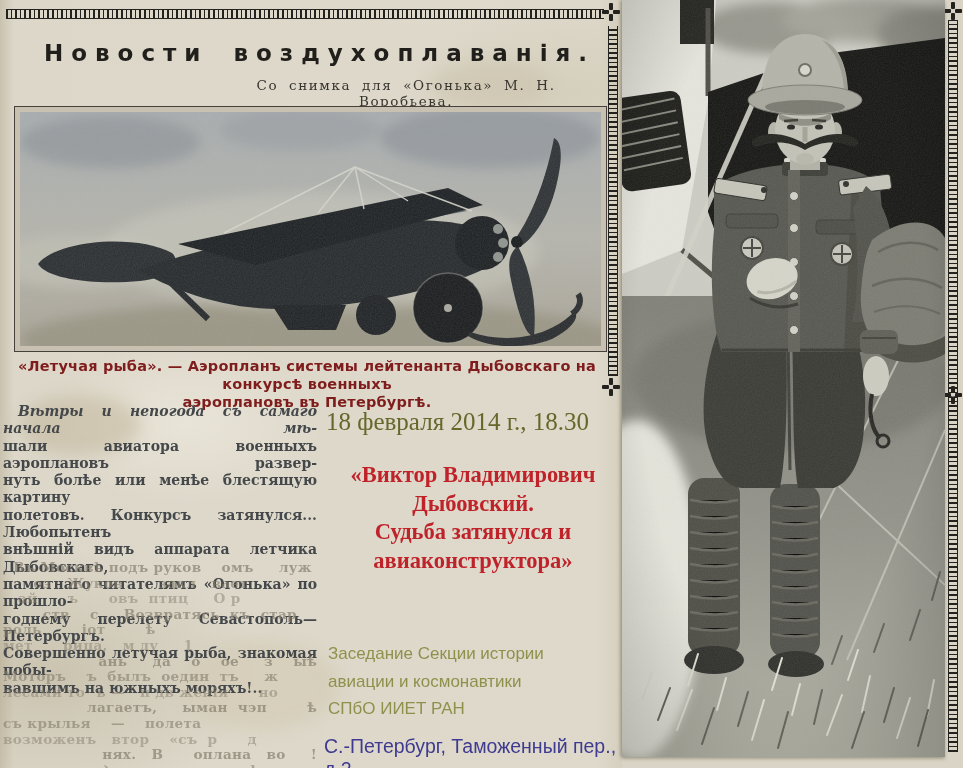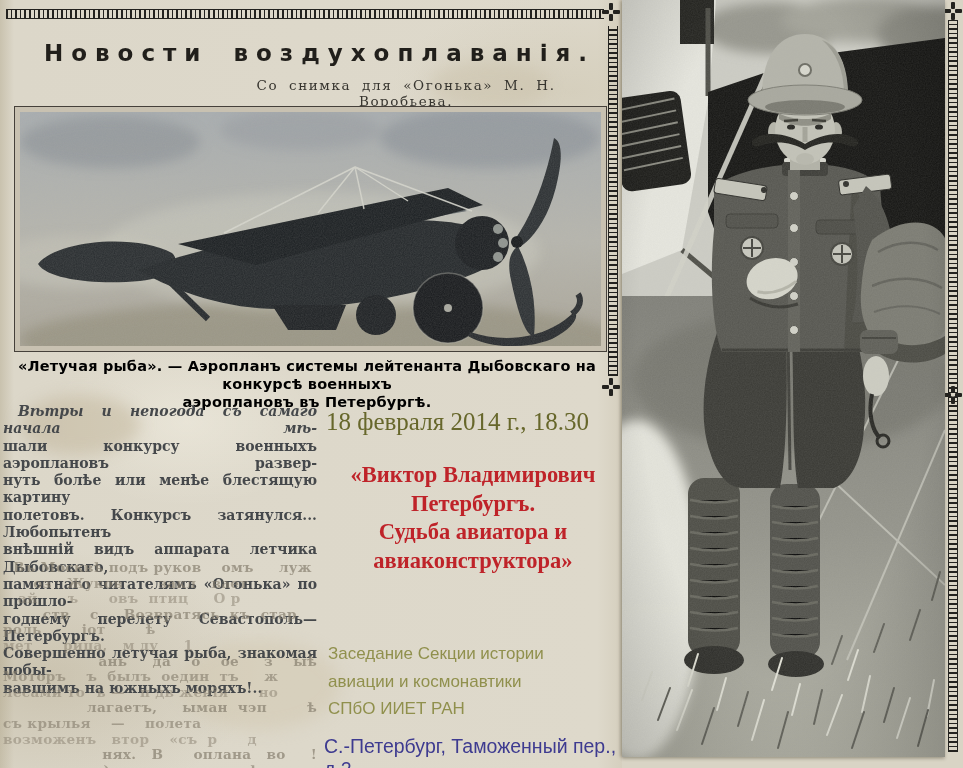--- a/index.html
+++ b/index.html
@@ -53,21 +53,21 @@
   }
   
   .figure{
     position:absolute;left:14px;top:106px;width:581px;height:234px;
     border:1.5px solid #45403a;background:#c8c1b1;padding:5px;
   }
   .figure svg{display:block;width:581px;height:234px;}
   .fig-caption{
     position:absolute;left:4px;top:357px;width:606px;text-align:center;
     font-family:"DejaVu Sans", sans-serif;font-weight:bold;
-    font-size:14.5px;line-height:18px;color:#000000;letter-spacing:.2px;
+    font-size:14.5px;line-height:18px;color:#7f1d1d;letter-spacing:.2px;
   }
   
   .article{
     position:absolute;left:3px;top:403px;width:314px;
     font-family:"DejaVu Serif", serif;font-weight:bold;
     font-size:14px;line-height:17.3px;color:#45484b;
   }
   .article .line{text-align:justify;text-align-last:justify;}
   .article .line:first-child{text-indent:15px;font-style:italic;}
   .article .line:last-child{text-align-last:left;}
@@ -228,21 +228,21 @@
 
 <div class="fig-caption">
   <div>
       <div class="cap-line">«Летучая рыба». — Аэропланъ  системы лейтенанта  Дыбовскаго  на  конкурсѣ  военныхъ</div>
       <div class="cap-line">аэроплановъ  въ  Петербургѣ.</div>
     </div>
 </div>
 
 <div class="article">
     <div class="line">Вѣтры и непогода съ самаго начала мѣ-</div>
-    <div class="line">шали конкурсу военныхъ аэроплановъ развер-</div>
+    <div class="line">шали авиатора военныхъ аэроплановъ развер-</div>
     <div class="line">нуть болѣе или менѣе блестящую картину</div>
     <div class="line">полетовъ. Конкурсъ затянулся... Любопытенъ</div>
     <div class="line">внѣшній видъ аппарата летчика Дыбовскаго,</div>
     <div class="line">памятнаго читателямъ «Огонька» по прошло-</div>
     <div class="line">годнему перелету Севастополь—Петербургъ.</div>
     <div class="line">Совершенно летучая рыба, знакомая побы-</div>
     <div class="line">вавшимъ на южныхъ моряхъ!..</div>
   </div>
 
 <div class="faded">
@@ -259,22 +259,22 @@
     <div class="line">съ крылья    —    полета      </div>
     <div class="line">возможенъ   втор    «съ  р      д   </div>
     <div class="line">нях.   В      оплана   во     !</div>
     <div class="line">моторъ,  н   ), ставится  ли     ѣ </div>
   </div>
 
 <div class="date-line">18 февраля 2014 г., 18.30</div>
 
 <div class="ann-title">
     <div class="t-line">«Виктор Владимирович</div>
-    <div class="t-line">Петербургъ.</div>
-    <div class="t-line">Судьба авиатора и</div>
+    <div class="t-line">Дыбовский.</div>
+    <div class="t-line">Судьба затянулся и</div>
     <div class="t-line">авиаконструктора»</div>
   </div>
 
 <div class="ann-body">
     <div class="b-line">Заседание Секции истории</div>
     <div class="b-line">авиации и космонавтики</div>
     <div class="b-line">СПбО ИИЕТ РАН</div>
   </div>
 
 <div class="ann-address">С.-Петербург, Таможенный пер., д.2</div>

